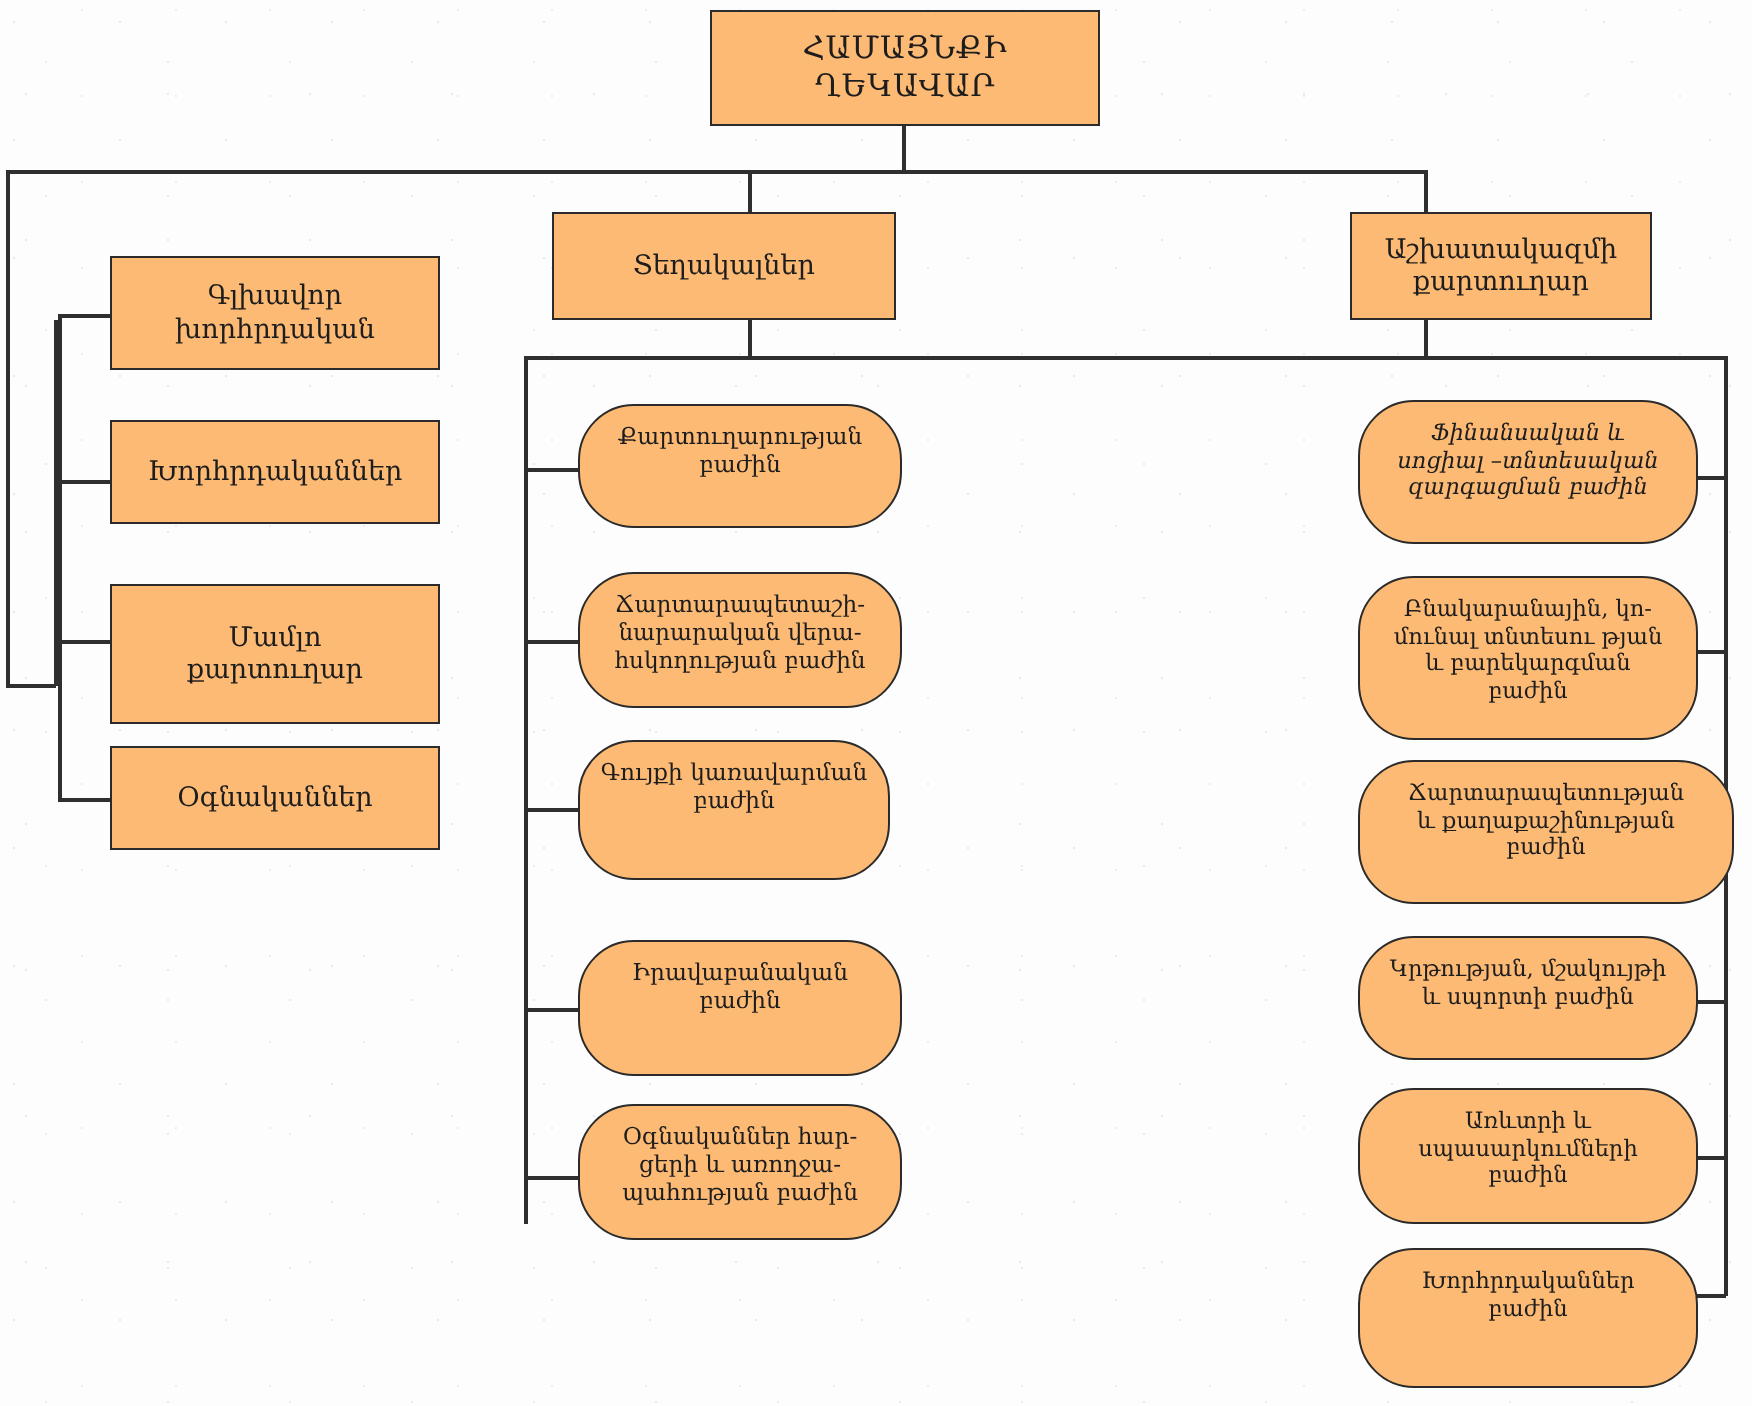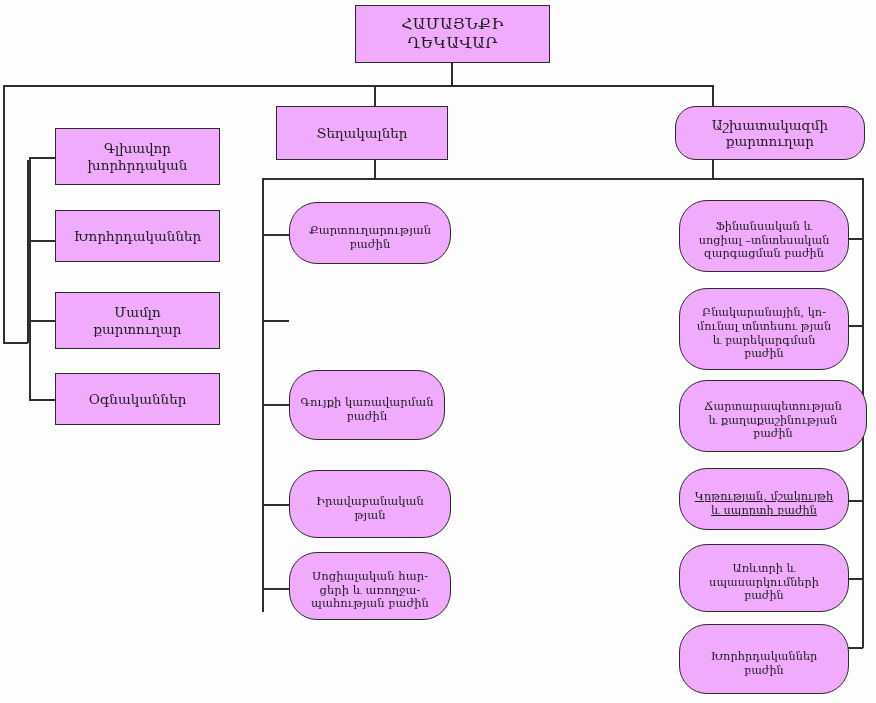--- a/index.html
+++ b/index.html
@@ -27,21 +27,21 @@
       radial-gradient(circle at 7px 11px, #bbb 0.6px, transparent 0.7px),
       radial-gradient(circle at 23px 31px, #c4c4c4 0.6px, transparent 0.7px),
       radial-gradient(circle at 41px 5px, #c9c9c9 0.5px, transparent 0.6px),
       radial-gradient(circle at 13px 47px, #c0c0c0 0.5px, transparent 0.6px);
     background-size: 53px 59px, 61px 67px, 47px 43px, 71px 73px;
   }
   .node {
     position: absolute;
     box-sizing: border-box;
     border: 1.6px solid #2b2b2b;
-    background: #f0abfc;
+    background: #fdba74;
     display: flex;
     align-items: center;
     justify-content: center;
     text-align: center;
     color: #1d1d1d;
     z-index: 3;
   }
   .node .label {
     display: block;
     line-height: 1.20;
@@ -51,21 +51,21 @@
   .node.root .label {
     font-size: 15.5px;
     letter-spacing: 0.4px;
   }
   .node.level2 .label { font-size: 13.5px; }
   .node.left .label   { font-size: 13.5px; }
   .node.mid .label    { font-size: 11.6px; }
   .node.right .label  { font-size: 11.3px; }
 
   
-  .node.top-align { align-items: center; padding-top: 9px; border-radius: 28px; }
+  .node.top-align { align-items: flex-start; padding-top: 9px; border-radius: 28px; }
 
   .conn {
     position: absolute;
     background: #2f2f2f;
     z-index: 1;
   }
   .conn.h { height: 1.5px; }
   .conn.v { width: 1.5px; }
 </style>
 </head>
@@ -116,75 +116,80 @@
 
   <div class="node root" style="left:355px; top:5px; width:195px; height:58px;">
     <span class="label">ՀԱՄԱՅՆՔԻ
 ՂԵԿԱՎԱՐ</span>
   </div>
 
   <div class="node level2" style="left:276px; top:106px; width:172px; height:54px;">
     <span class="label">Տեղակալներ</span>
   </div>
 
-  <div class="node level2" style="left:675px; top:106px; width:190px; height:54px;border-radius:21px;">
+  <div class="node level2" style="left:675px; top:106px; width:151px; height:54px;">
     <span class="label">Աշխատակազմի
 քարտուղար</span>
   </div>
 
   <div class="node left" style="left:55px; top:210px; width:165px; height:52px;">
     <span class="label">Խորհրդականներ</span>
   </div>
   <div class="node left" style="left:55px; top:128px; width:165px; height:57px;">
     <span class="label">Գլխավոր
 խորհրդական</span>
   </div>
-  <div class="node left" style="left:55px; top:292px; width:165px; height:57px;">
+  <div class="node left" style="left:55px; top:292px; width:165px; height:70px;">
     <span class="label">Մամլո
 քարտուղար</span>
   </div>
   <div class="node left" style="left:55px; top:373px; width:165px; height:52px;justify-content:center;">
     <span class="label">Օգնականներ</span>
   </div>
 
   <div class="node mid top-align" style="left:289px; top:202px; width:162px; height:62px;">
     <span class="label">Քարտուղարության
 բաժին</span>
   </div>
+  <div class="node mid top-align" style="left:289px; top:286px; width:162px; height:68px;">
+    <span class="label">Ճարտարապետաշի-
+նարարական վերա-
+հսկողության բաժին</span>
+  </div>
   <div class="node mid top-align" style="left:289px; top:370px; width:156px; height:70px;">
     <span class="label">Գույքի կառավարման
 բաժին</span>
   </div>
   <div class="node mid top-align" style="left:289px; top:470px; width:162px; height:68px;">
     <span class="label">Իրավաբանական
-թյան</span>
+բաժին</span>
   </div>
   <div class="node mid top-align" style="left:289px; top:552px; width:162px; height:68px;">
-    <span class="label">Սոցիալական հար-
+    <span class="label">Օգնականներ հար-
 ցերի և առողջա-
 պահության բաժին</span>
   </div>
 
-  <div class="node right top-align" style="left:679px; top:200px; width:170px; height:72px;">
+  <div class="node right top-align" style="left:679px; top:200px; width:170px; height:72px;font-style:italic;">
     <span class="label">Ֆինանսական և
 սոցիալ –տնտեսական
 զարգացման բաժին</span>
   </div>
   <div class="node right top-align" style="left:679px; top:288px; width:170px; height:82px;">
     <span class="label">Բնակարանային, կո-
 մունալ տնտեսու թյան
 և բարեկարգման
 բաժին</span>
   </div>
   <div class="node right top-align" style="left:679px; top:380px; width:188px; height:72px;">
     <span class="label">Ճարտարապետության
 և քաղաքաշինության
 բաժին</span>
   </div>
-  <div class="node right top-align" style="left:679px; top:468px; width:170px; height:62px;text-decoration:underline;">
+  <div class="node right top-align" style="left:679px; top:468px; width:170px; height:62px;">
     <span class="label">Կրթության, մշակույթի
 և  սպորտի բաժին</span>
   </div>
   <div class="node right top-align" style="left:679px; top:544px; width:170px; height:68px;">
     <span class="label">Առևտրի և
 սպասարկումների
 բաժին</span>
   </div>
   <div class="node right top-align" style="left:679px; top:624px; width:170px; height:70px;">
     <span class="label">Խորհրդականներ

